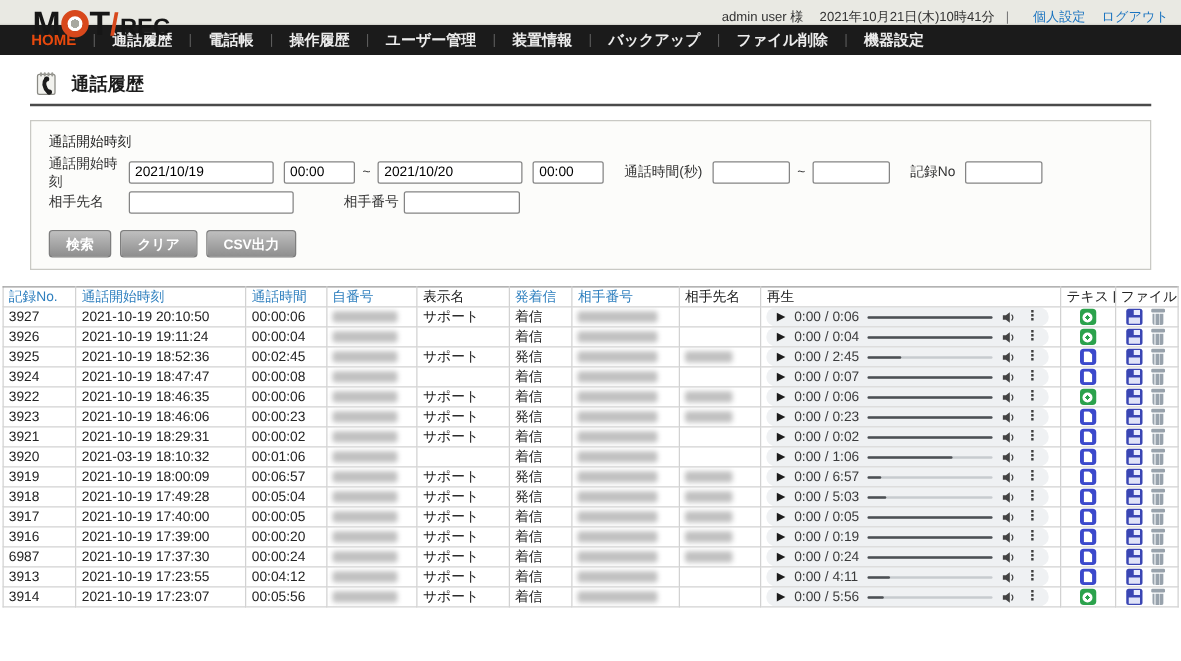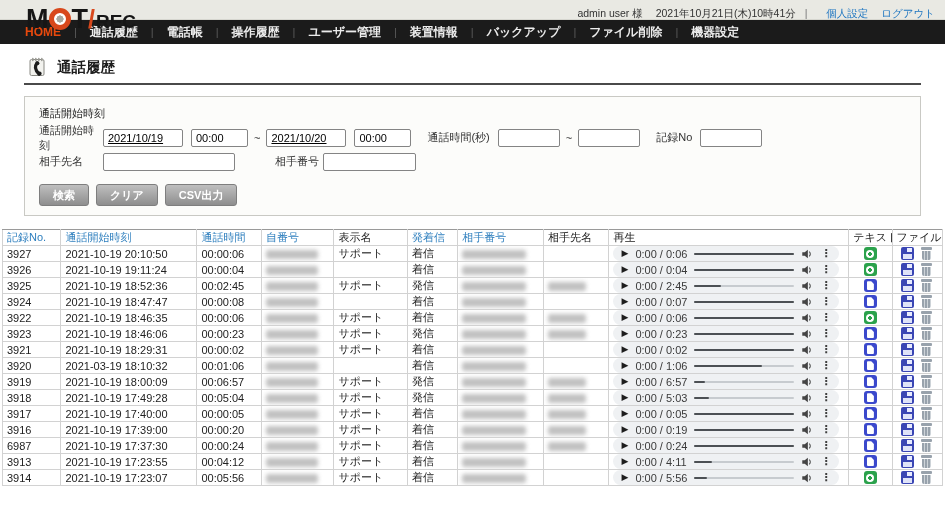--- a/index.html
+++ b/index.html
@@ -31,21 +31,21 @@
   .rule { margin:6px 24px 0 24px; border-bottom:2px solid #4a4a4a; }
 
   
   .panel { margin:11px 24px 0 24px; border:1px solid #c9c9c4; background:#fcfcfa; padding:7px 12px 9px 14px; }
   .frow { display:flex; align-items:center; margin-top:5px; height:19px; }
   .frow:first-child { margin-top:0; }
   .flabel { width:64px; color:#333; }
   .flabel2 { width:48px; margin-left:24px; color:#333; }
   .inp { height:18px; border:1px solid #848484; border-radius:2px; background:#fff;
     font-family:inherit; font-size:11px; padding:0 4px; }
-  .w-date{width:80px;text-decoration:underline;} .w-time{width:57px; margin-left:8px;} .w-sec{width:62px;} .w-no{width:62px;} .w-num{width:93px;} .w-name{width:132px;}
+  .w-date{width:116px;} .w-time{width:57px; margin-left:8px;} .w-sec{width:62px;} .w-no{width:62px;} .w-num{width:93px;} .w-name{width:132px;}
   .tilde { margin:0 6px; color:#333; }
   .lbl-mid { margin-left:16px; margin-right:8px; color:#333; }
   .fcol { width:148px; display:flex; align-items:center; }
   .radio { display:inline-flex; align-items:center; margin-right:2px; cursor:pointer; }
   .radio .rb { width:11px; height:11px; border:1px solid #8a8a8a; border-radius:50%; background:#fff; margin-right:2px; position:relative; }
   .radio.checked .rb { border-color:#2a6fd0; }
   .radio.checked .rb::after { content:""; position:absolute; left:2px; top:2px; width:5px; height:5px; border-radius:50%; background:#2a6fd0; }
   .btn-row { margin-top:13px; display:flex; gap:7px; }
   .btn { height:22px; padding:0 13px; border:1px solid #7e7e7e; border-radius:3px;
     background:linear-gradient(#bfbfbf,#8e8e8e); color:#fff; font-weight:bold; font-size:11px;

